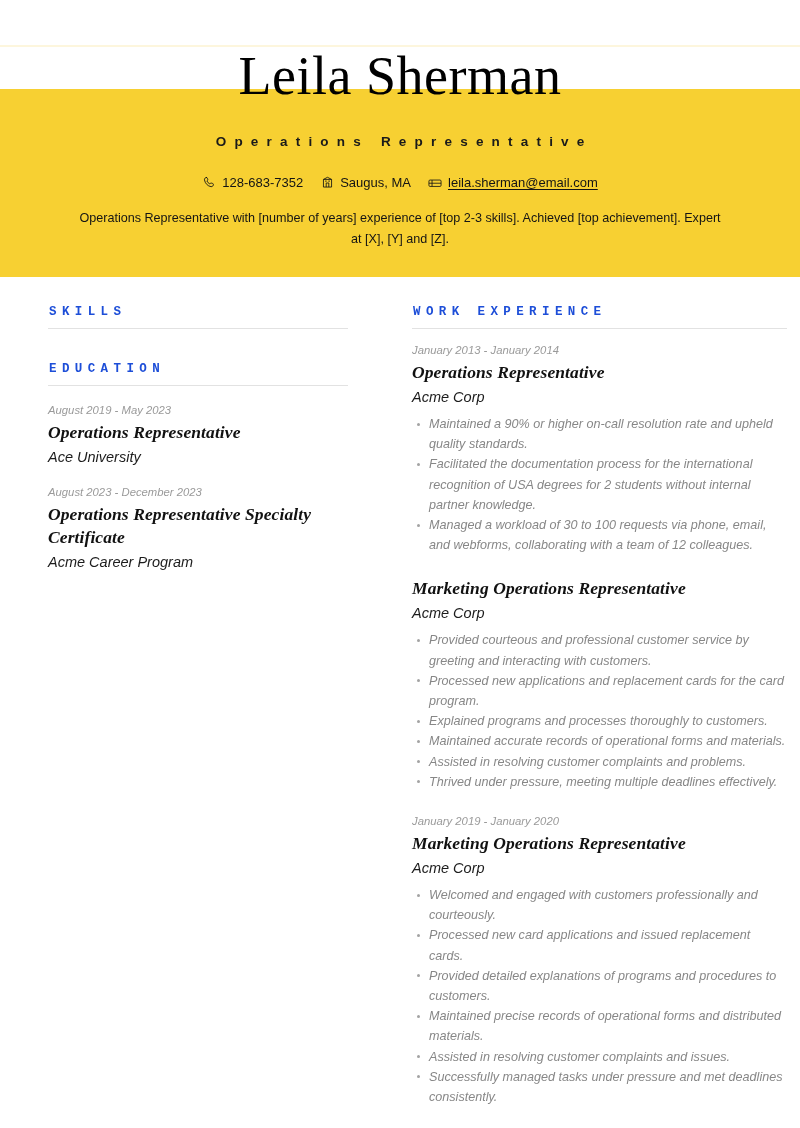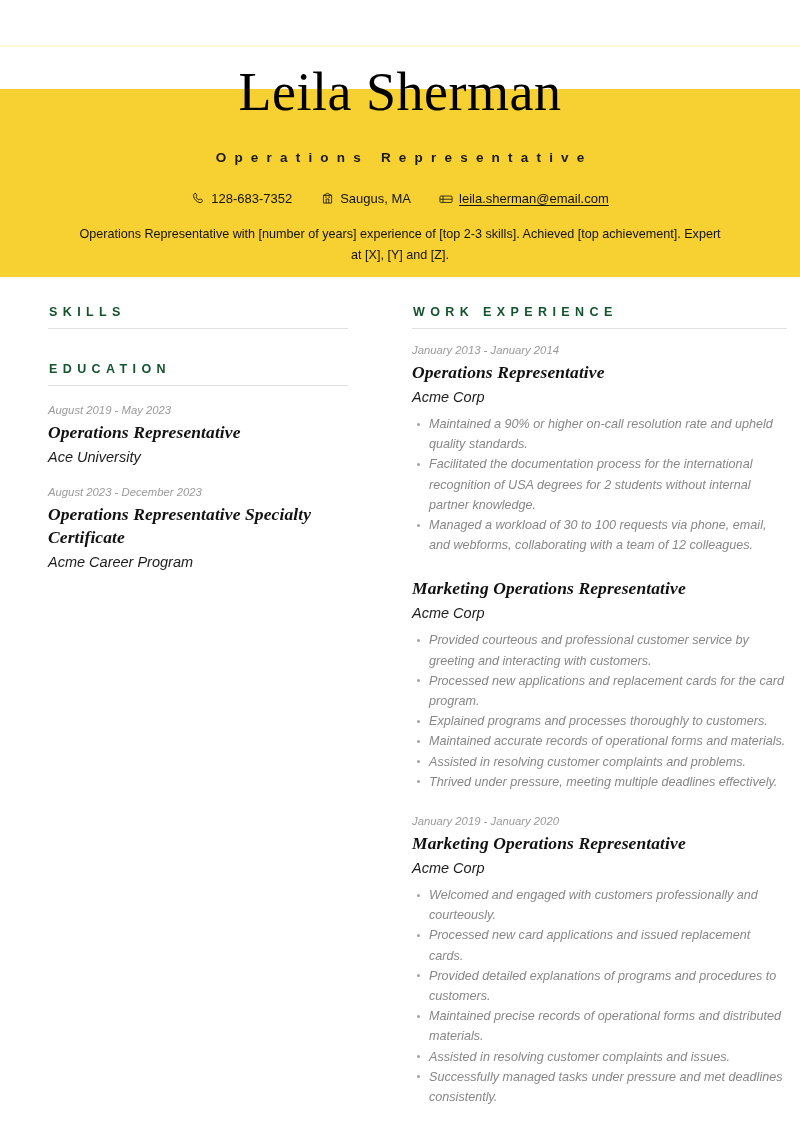--- a/index.html
+++ b/index.html
@@ -35,21 +35,21 @@
   .yellow-band {
     position: absolute;
     top: 89px;
     left: 0;
     width: 800px;
     height: 188px;
     background: #f7d032;
   }
   .header {
     position: absolute;
-    top: 16px;
+    top: 0;
     left: 0;
     width: 800px;
     height: 277px;
   }
   .name {
     position: absolute;
     top: 46px;
     left: 0;
     width: 800px;
     text-align: center;
@@ -73,21 +73,21 @@
     text-indent: 8.2px;
   }
   .contact-row {
     position: absolute;
     top: 175px;
     left: 0;
     width: 800px;
     display: flex;
     justify-content: center;
     align-items: center;
-    gap: 28px;
+    gap: 17px;
     font-size: 13px;
     color: #141414;
   }
   .contact-item {
     display: flex;
     align-items: center;
     gap: 6px;
     white-space: nowrap;
   }
   .contact-item .ico {
@@ -126,23 +126,24 @@
   }
   .col-left  { width: 300px; margin-left: 48px; flex: none; }
   .col-gap   { width: 40px;  flex: none; }
   .col-right { width: 375px; flex: none; margin-left: 24px; }
 
   .section { margin-bottom: 0; }
   .section-title {
     font-size: 12.5px;
     font-weight: bold;
     letter-spacing: 5.4px;
-    color: #14532d;
+    color: #1d4ed8;
     text-indent: 1px;
     padding-bottom: 9px;
+    font-family: Liberation Mono, monospace;
   }
   .section-rule {
     height: 1px;
     background: #e2e2e2;
     width: 100%;
   }
 
   .section-skills     { margin-bottom: 33px; }
   .section-education  { margin-bottom: 0; }
 

